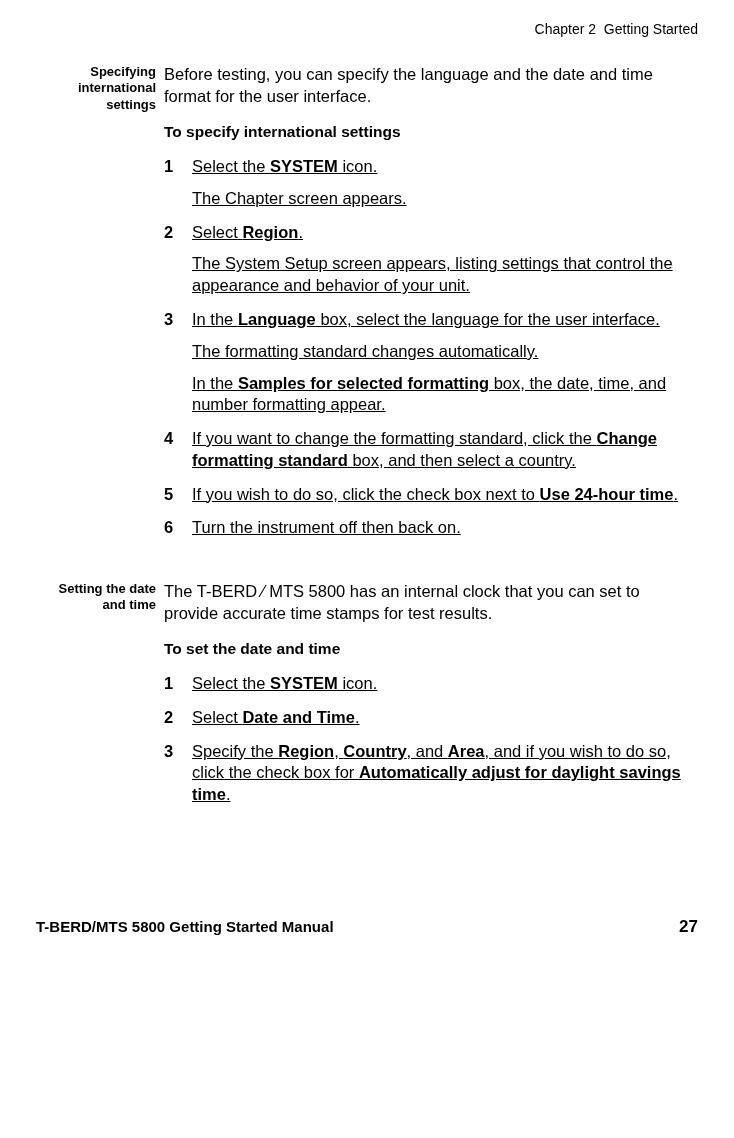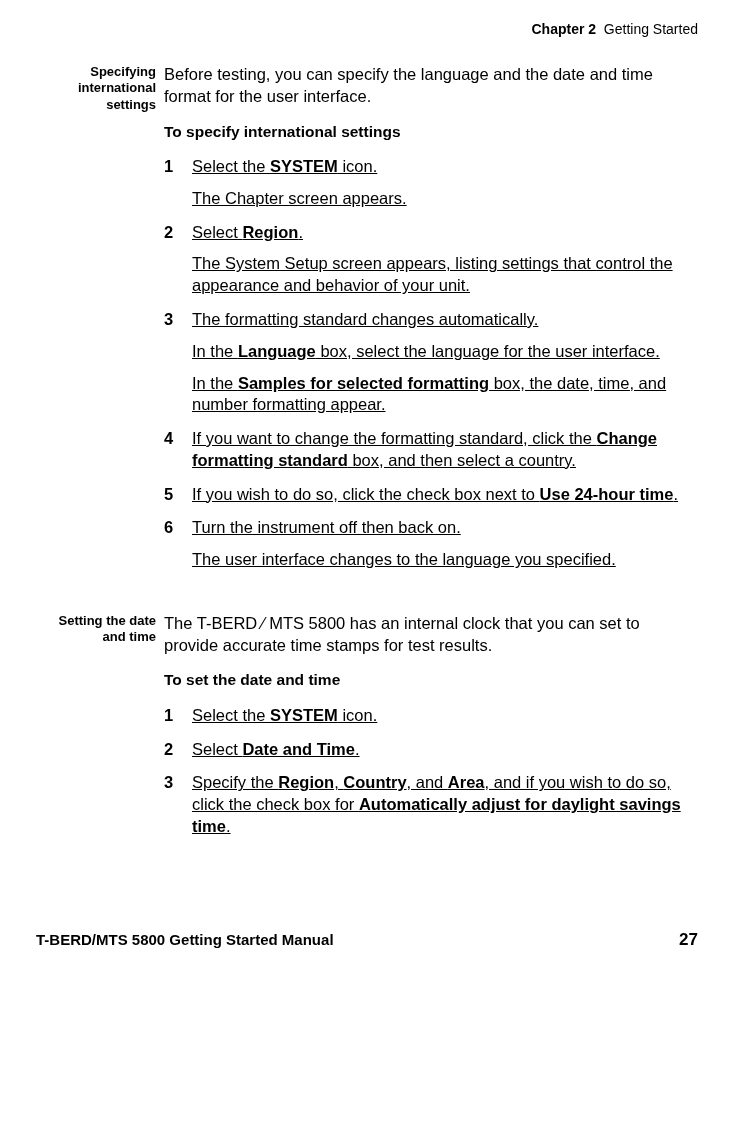--- a/index.html
+++ b/index.html
@@ -18,21 +18,21 @@
     text-align: right;
     font-size: 14px;
     font-style: italic;
     line-height: 1.3;
     margin-bottom: 26px;
   }
   .header .line1 {
     font-style: normal;
   }
   .header .line1 .chap {
-    font-weight: bold;
+    font-weight: normal;
     font-style: normal;
     text-align: right;
   }
   .section {
     display: flex;
     margin-bottom: 30px;
   }
   .side-heading {
     width: 120px;
     flex: 0 0 120px;
@@ -82,20 +82,21 @@
     padding: 0 36px 20px 36px;
     font-size: 15px;
     margin-top: 20px;
   }
   .footer .manual {
     font-weight: bold;
   }
   .footer .page-num {
     font-weight: bold;
     font-size: 17px;
+    margin-top: 19px;
   }
 </style>
 </head>
 <body>
 
 <div class="page">
   <div class="header">
     <div class="line1">
       <span class="chap">Chapter 2</span>&nbsp;&nbsp;<span>Getting Started</span>
     </div>
@@ -117,42 +118,41 @@
           <div class="step">
             <div class="step-num">2</div>
             <div class="step-body">
               <p>Select <span class="b">Region</span>.</p>
               <p>The System Setup screen appears, listing settings that control the appearance and behavior of your unit.</p>
             </div>
           </div>
           <div class="step">
             <div class="step-num">3</div>
             <div class="step-body">
+              <p>In the <span class="b">Language</span> box, select the language for the user interface.</p>
               <p>The formatting standard changes automatically.</p>
-              <p>In the <span class="b">Language</span> box, select the language for the user interface.</p>
               <p>In the <span class="b">Samples for selected formatting</span> box, the date, time, and number formatting appear.</p>
             </div>
           </div>
           <div class="step">
             <div class="step-num">4</div>
             <div class="step-body">
               <p>If you want to change the formatting standard, click the <span class="b">Change formatting standard</span> box, and then select a country.</p>
             </div>
           </div>
           <div class="step">
             <div class="step-num">5</div>
             <div class="step-body">
               <p>If you wish to do so, click the check box next to <span class="b">Use 24-hour time</span>.</p>
             </div>
           </div>
           <div class="step">
             <div class="step-num">6</div>
             <div class="step-body">
               <p>Turn the instrument off then back on.</p>
-              <p>The user interface changes to the language you specified.</p>
             </div>
           </div>
         </div>
       </div>
       <div class="section">
         <div class="side-heading">Setting the date and time</div>
         <div class="content">
           <p>The T-BERD ⁄ MTS 5800 has an internal clock that you can set to provide accurate time stamps for test results.</p>
           <div class="subheading">To set the date and time</div>
           <div class="step">

